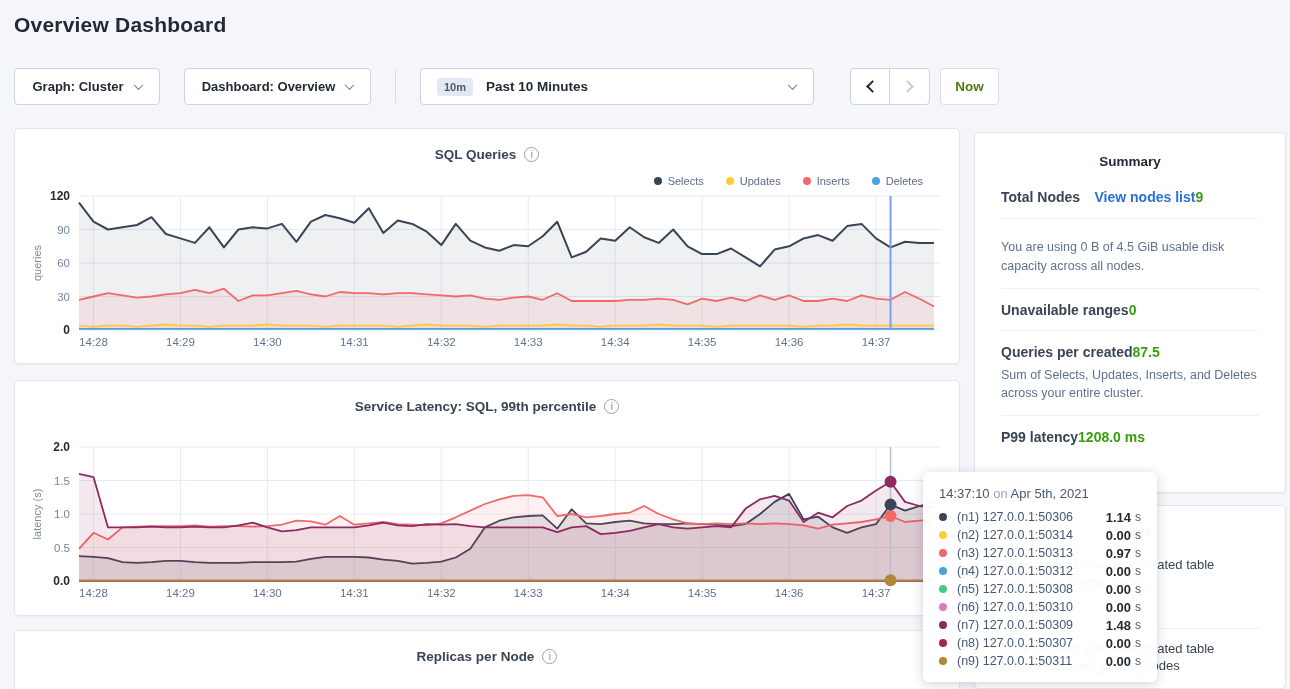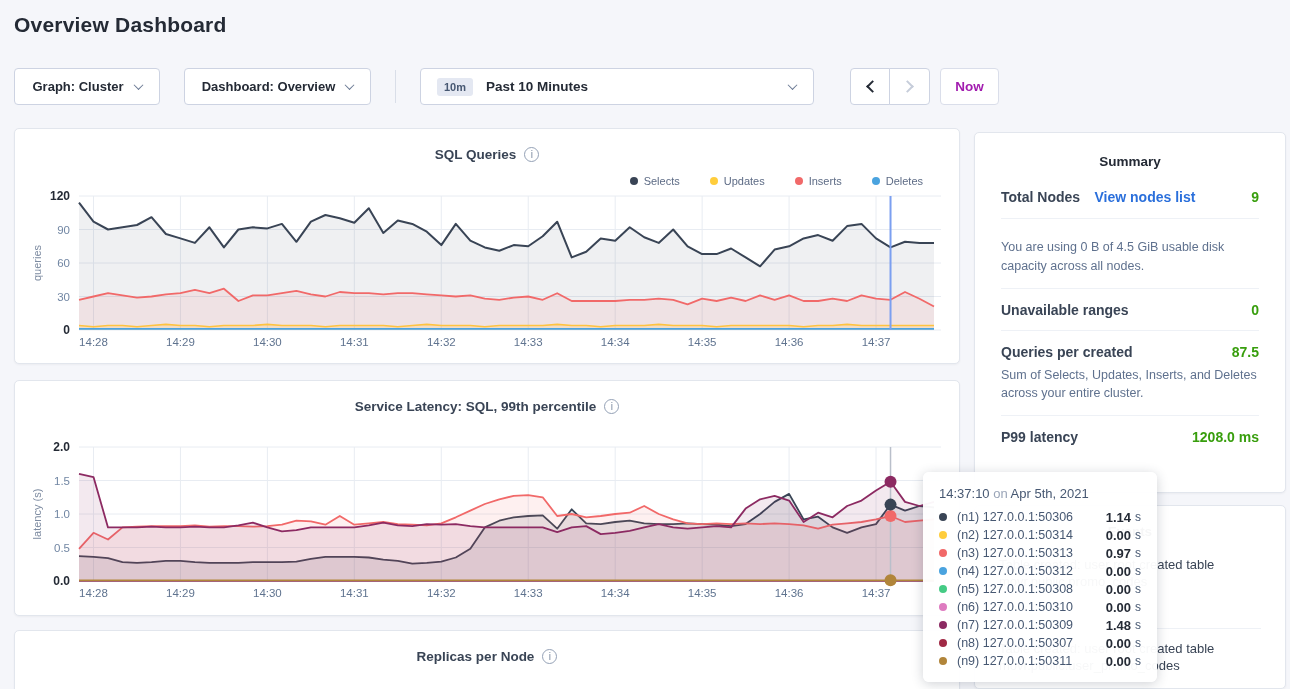--- a/index.html
+++ b/index.html
@@ -18,49 +18,49 @@
   .time-sel { left:420px; width:394px; justify-content:flex-start; padding:0 16px; }
   .time-badge { background:#e4e8f2; border-radius:3px; padding:3px 7px; font-size:11px; font-weight:700; color:#475872; }
   .time-label { margin-left:13px; font-size:13.5px; }
   .time-sel .chev { position:absolute; right:17px; }
   .chev { display:inline-block; width:7px; height:7px; border-right:1.6px solid #6b7a94; border-bottom:1.6px solid #6b7a94; transform:rotate(45deg) translate(-1px,-1px); }
   .btn-prev { left:850px; width:40px; border-radius:4px 0 0 4px; }
   .btn-next { left:889px; width:41px; border-radius:0 4px 4px 0; }
   .arrow { width:9px; height:9px; border-right:2px solid #242a35; border-bottom:2px solid #242a35; }
   .arrow.left  { transform:rotate(135deg); margin-left:4px; }
   .arrow.right { transform:rotate(-45deg); border-color:#c6cdda; margin-right:4px; }
-  .btn-now { left:940px; width:59px; color:#a21caf; border-color:#dadeea; font-size:13.5px; }
+  .btn-now { left:940px; width:59px; color:#4d7c0f; border-color:#dadeea; font-size:13.5px; }
 
   
   .card { position:absolute; background:#fff; border:1px solid #e2e6ed; border-radius:5px; box-shadow:0 1px 2px rgba(50,60,80,.05); }
   #card-sql      { left:14px;  top:128px; width:946px; height:236px; }
   #card-latency  { left:14px;  top:380px; width:946px; height:236px; }
   #card-replicas { left:14px;  top:630px; width:946px; height:80px; }
   #card-summary  { left:974px; top:132px; width:312px; height:361px; }
   #card-events   { left:974px; top:505px; width:312px; height:184px; overflow:hidden; }
 
   .card-title { display:flex; justify-content:center; align-items:center; gap:8px; padding-top:18px;
                 font-size:13.5px; font-weight:700; color:#394455; }
   .info { width:15px; height:15px; border:1px solid #94a1b6; border-radius:50%; color:#7d8ba1; font-size:10px;
           line-height:13px; text-align:center; display:inline-block; font-weight:400; cursor:pointer; }
 
   .chart-svg { position:absolute; left:0; }
   #chart-sql { top:55px; } #chart-latency { top:54px; }
   svg text { font-family:"Liberation Sans", sans-serif; }
 
-  .legend { position:absolute; top:46px; right:36px; display:flex; gap:30px; }
+  .legend { position:absolute; top:46px; right:36px; display:flex; gap:22px; }
   .legend-item { display:flex; align-items:center; gap:6px; font-size:11px; color:#5d6b85; }
   .ldot { width:8px; height:8px; border-radius:50%; }
 
   
   #card-summary .card-title { padding-top:21px; color:#242a35; }
   .sbody { padding:6px 26px 0; }
   .sblock { border-bottom:1px solid #eef1f6; padding:13px 0 12px; }
   .sblock.last { border-bottom:none; }
-  .srow { display:flex; justify-content:space-between; align-items:baseline; }
+  .srow { display:flex; align-items:baseline; }
   .slabel { font-size:14px; font-weight:700; color:#394455; }
   .slink { font-size:14px; font-weight:700; color:#2a6fdb; margin-left:10px; text-decoration:none; cursor:pointer; }
   .sval { font-size:14px; font-weight:700; color:#389e0d; }
   .sdesc { margin-top:6px; font-size:12.5px; line-height:1.5; color:#5f718e; }
 
   
   #card-events .card-title { padding-top:18px; color:#242a35; }
   .event-item { position:absolute; left:24px; font-size:13px; line-height:17px; color:#394455; white-space:nowrap; }
   .ev-1 { top:50px; } .ev-2 { top:134px; }
   .ev-divider { position:absolute; left:24px; right:24px; top:122px; border-top:1px solid #eef1f6; }

